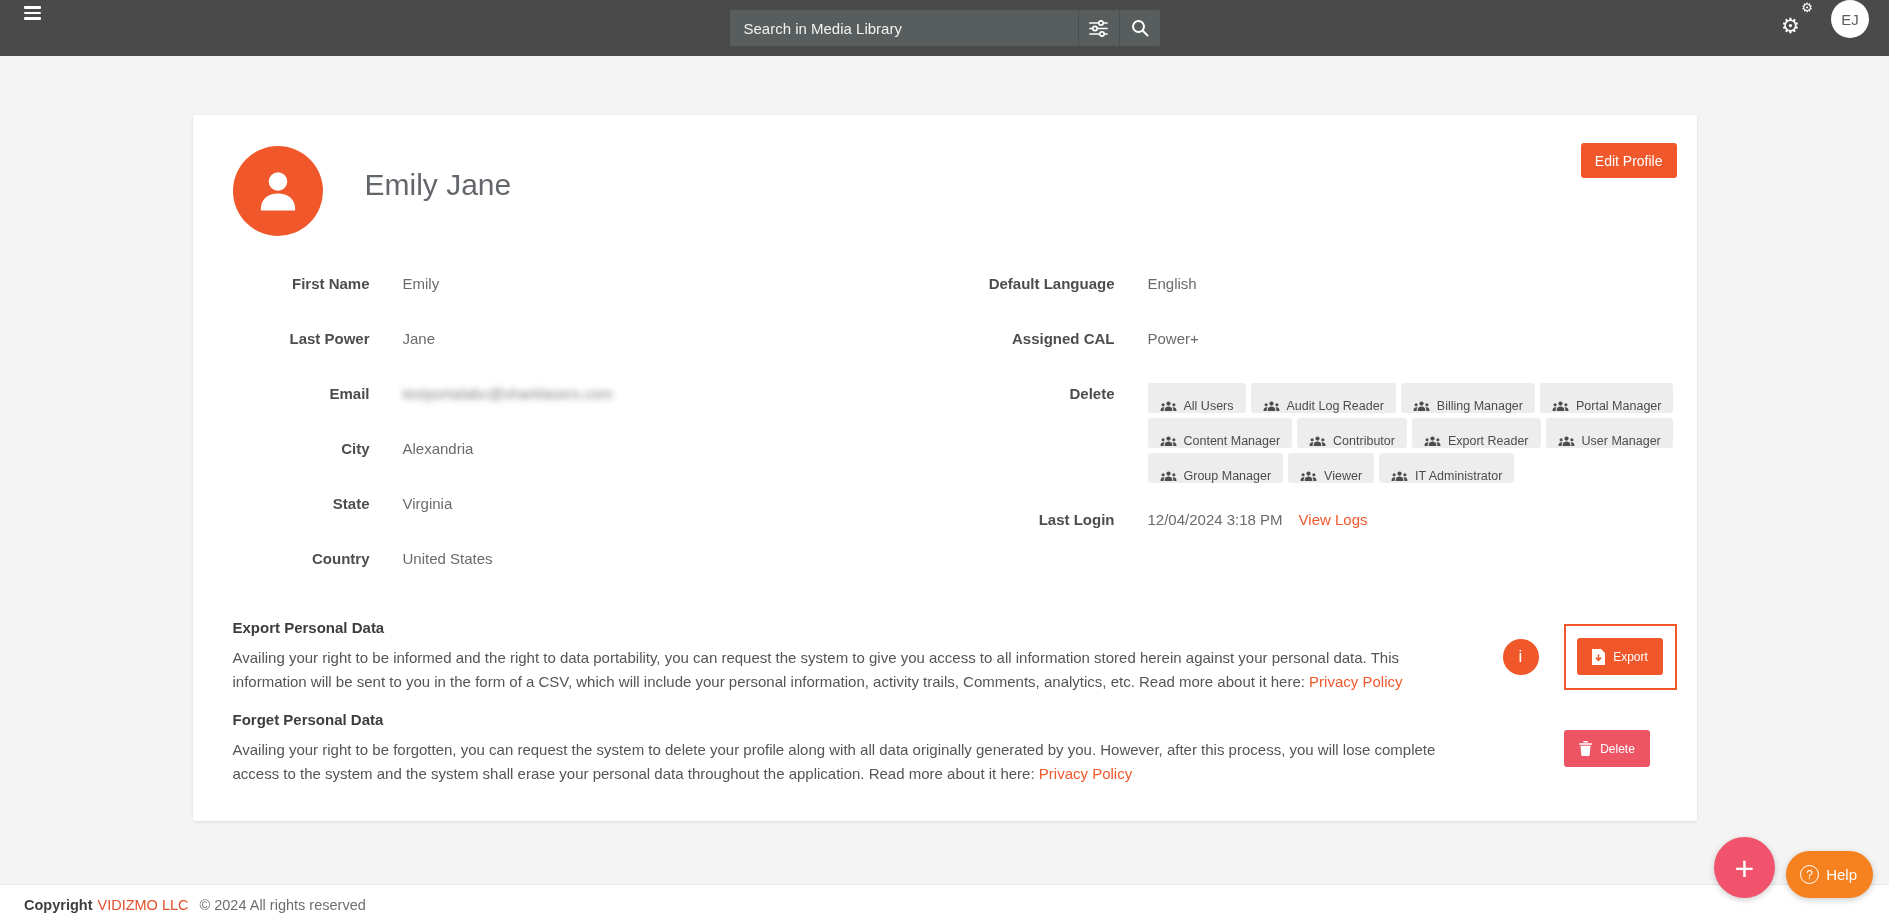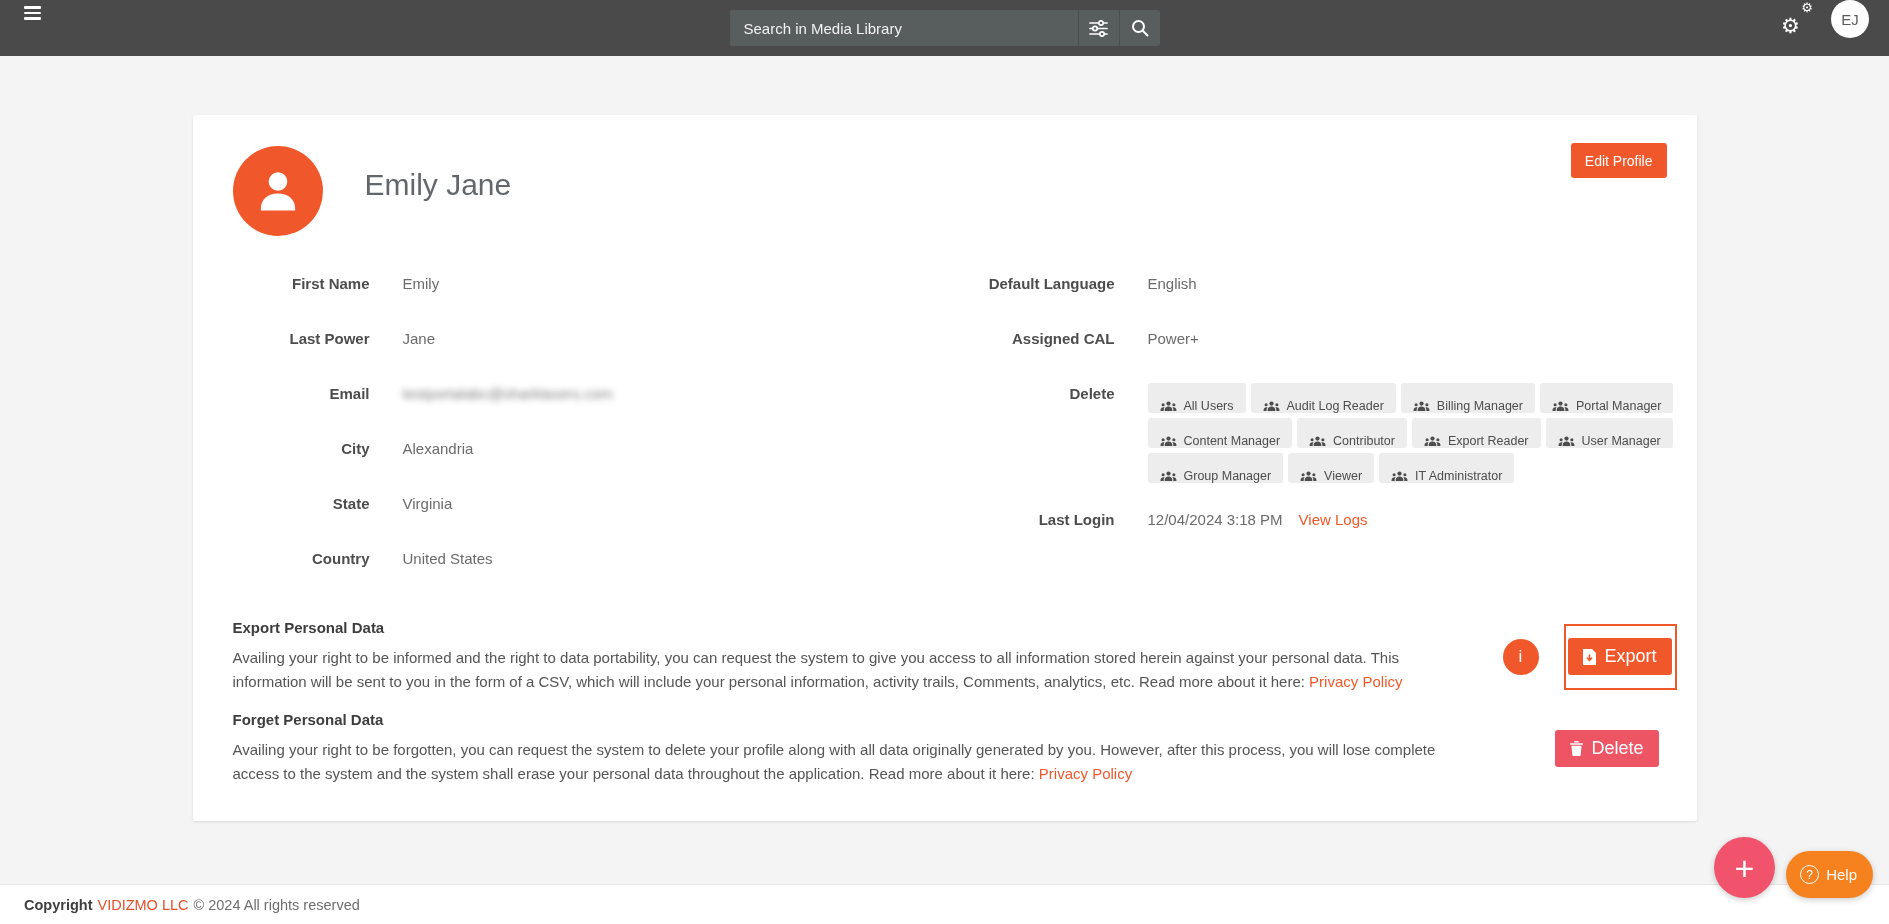--- a/index.html
+++ b/index.html
@@ -51,21 +51,21 @@
     padding: 16px 20px 0 40px; position: relative;
   }
 
   .profile-head { display: flex; margin-top: 15px; }
   .big-avatar {
     width: 90px; height: 90px; border-radius: 50%; background: #f0582b;
     display: flex; align-items: center; justify-content: center; flex: 0 0 auto;
   }
   .profile-name { margin-left: 42px; padding-top: 22px; font-size: 30px; color: #63676b; font-weight: 400; }
   .edit-profile-btn {
-    position: absolute; top: 28px; right: 30px;
+    position: absolute; top: 28px; right: 20px;
     background: #f0582b; color: #fff; border: none; border-radius: 3px;
     height: 35px; padding: 0 14px; font-size: 14px; cursor: pointer;
     font-family: "Liberation Sans", sans-serif;
   }
 
   .fields-grid { display: grid; grid-template-columns: 722px 1fr; margin-top: 37px; }
   .field-row { display: flex; margin-bottom: 34px; }
   .field-label { font-weight: bold; color: #4d4d4d; font-size: 15px; line-height: 21px; text-align: right; flex: 0 0 auto; }
   .col-left .field-label { width: 137px; }
   .col-right .field-label { width: 160px; }
@@ -97,35 +97,35 @@
     display: flex; align-items: center; justify-content: center;
     font-size: 17px; font-style: normal; margin-left: auto; flex: 0 0 auto;
   }
   .annotation-box {
     border: 2px solid #f0582b; width: 113px; height: 66px; margin-left: 25px;
     display: flex; align-items: center; justify-content: center; flex: 0 0 auto;
   }
   .btn-col { width: 113px; margin-left: 86px; display: flex; justify-content: center; flex: 0 0 auto; }
   .action-btn {
     border: none; border-radius: 3px; height: 37px; padding: 0 15px;
-    color: #fff; font-size: 18px; display: inline-flex; align-items: center; gap: 8px;
+    color: #fff; font-size: 12px; display: inline-flex; align-items: center; gap: 8px;
     cursor: pointer; font-family: "Liberation Sans", sans-serif;
   }
   .export-btn { background: #f0582b; }
   .delete-btn { background: #ed5565; }
 
   
   .footer {
     position: absolute; left: 0; bottom: 0; width: 100%; height: 40px;
     background: #fff; border-top: 1px solid #e7e7e7;
     display: flex; align-items: center; padding: 0 24px;
     font-size: 14.5px; color: #6e6e6e;
   }
   .footer b { color: #3f3f3f; margin-right: 5px; }
-  .footer .brand { color: #e3502c; margin-right: 5px; cursor: pointer; }
+  .footer .brand { color: #e3502c; margin-right: 11px; cursor: pointer; }
 
   
   .fab-plus {
     position: absolute; right: 114px; bottom: 26px; width: 61px; height: 61px;
     border-radius: 50%; background: #f0536b; color: #fff; border: none;
     font-size: 34px; font-weight: 300; line-height: 1; cursor: pointer;
     display: flex; align-items: center; justify-content: center;
     box-shadow: 0 2px 6px rgba(0,0,0,.2);
     font-family: "Liberation Sans", sans-serif;
   }

